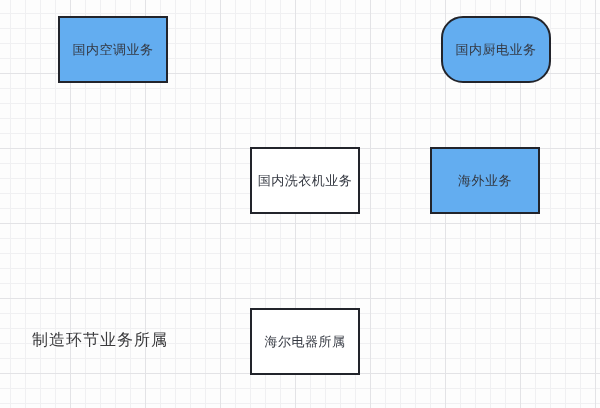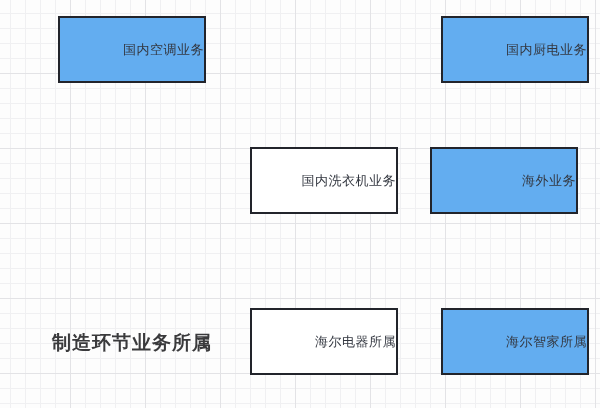--- a/index.html
+++ b/index.html
@@ -19,51 +19,51 @@
       linear-gradient(to right,  #e3e3e6 1px, transparent 1px),
       linear-gradient(to bottom, #e3e3e6 1px, transparent 1px),
       linear-gradient(to right,  #f0f0f2 1px, transparent 1px),
       linear-gradient(to bottom, #f0f0f2 1px, transparent 1px);
     background-size: 75px 75px, 75px 75px, 15px 15px, 15px 15px;
     background-position: -5px -2px, -5px -2px, -5px -2px, -5px -2px;
   }
   .node {
     position: absolute;
     box-sizing: border-box;
-    width: 148px;
+    width: 110px;
     height: 67px;
     border: 2px solid #22242b;
     display: flex;
     align-items: center;
-    justify-content: flex-end;
+    justify-content: center;
     text-align: center;
     font-size: 13px;
     color: #333740;
     letter-spacing: 0.5px;
     cursor: default;
   }
   .node.blue  { background: #63adf0; }
   .node.white { background: #ffffff; }
 
   #n1 { left: 58px;  top: 16px; }
   #n2 { left: 250px; top: 16px; }
-  #n3 { left: 441px; top: 16px; }
+  #n3 { left: 441px; top: 16px; border-radius: 22px; }
   #n4 { left: 58px;  top: 147px; }
   #n5 { left: 250px; top: 147px; }
   #n6 { left: 430px; top: 147px; }
   #n7 { left: 250px; top: 308px; }
   #n8 { left: 441px; top: 308px; }
 
   .caption {
     position: absolute;
-    left: 52px;
+    left: 32px;
     top: 330px;
     width: 170px;
-    font-size: 19px;
-    font-weight: 700;
+    font-size: 16px;
+    font-weight: 400;
     color: #3a3a3c;
     letter-spacing: 1px;
     white-space: nowrap;
   }
 </style>
 </head>
 <body>
 
 <div class="canvas">
 
@@ -82,19 +82,16 @@
   </div>
 
   <div id="n6" class="node blue">
     <span>海外业务</span>
   </div>
 
   <div id="n7" class="node white">
     <span>海尔电器所属</span>
   </div>
 
-  <div id="n8" class="node blue">
-    <span>海尔智家所属</span>
-  </div>
 
   <div class="caption">制造环节业务所属</div>
 
 </div>
 
 </body></html>

